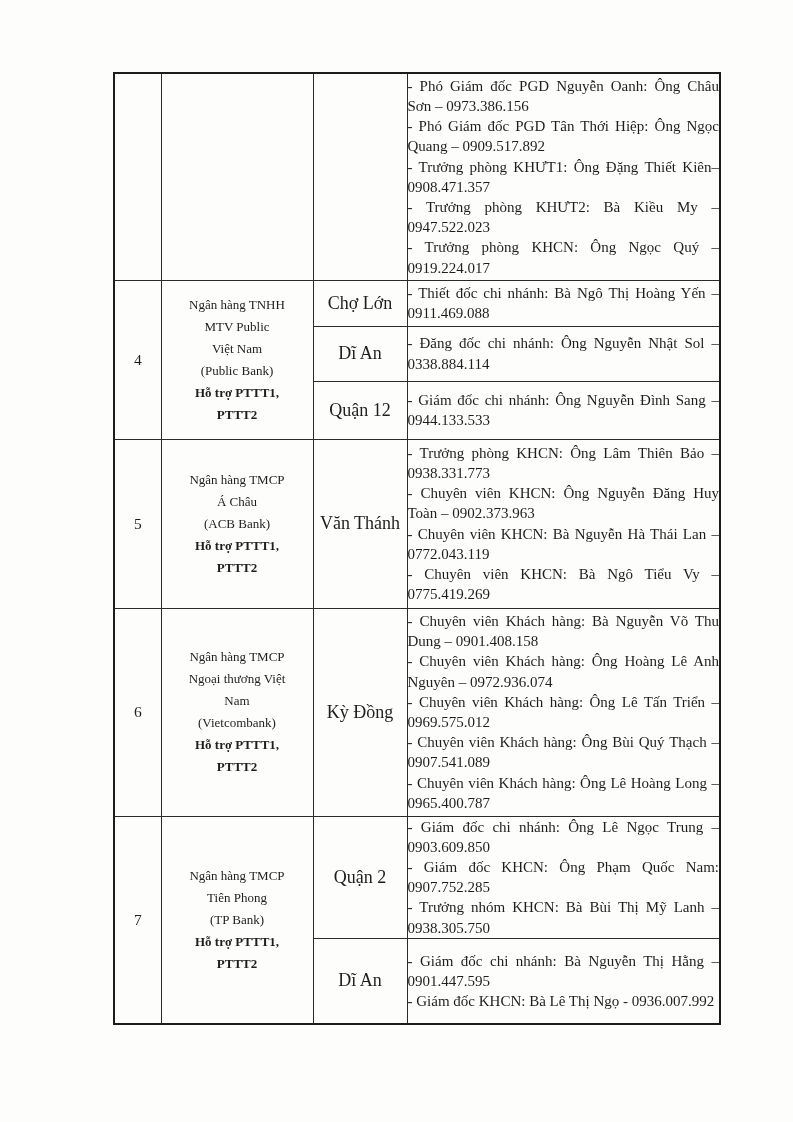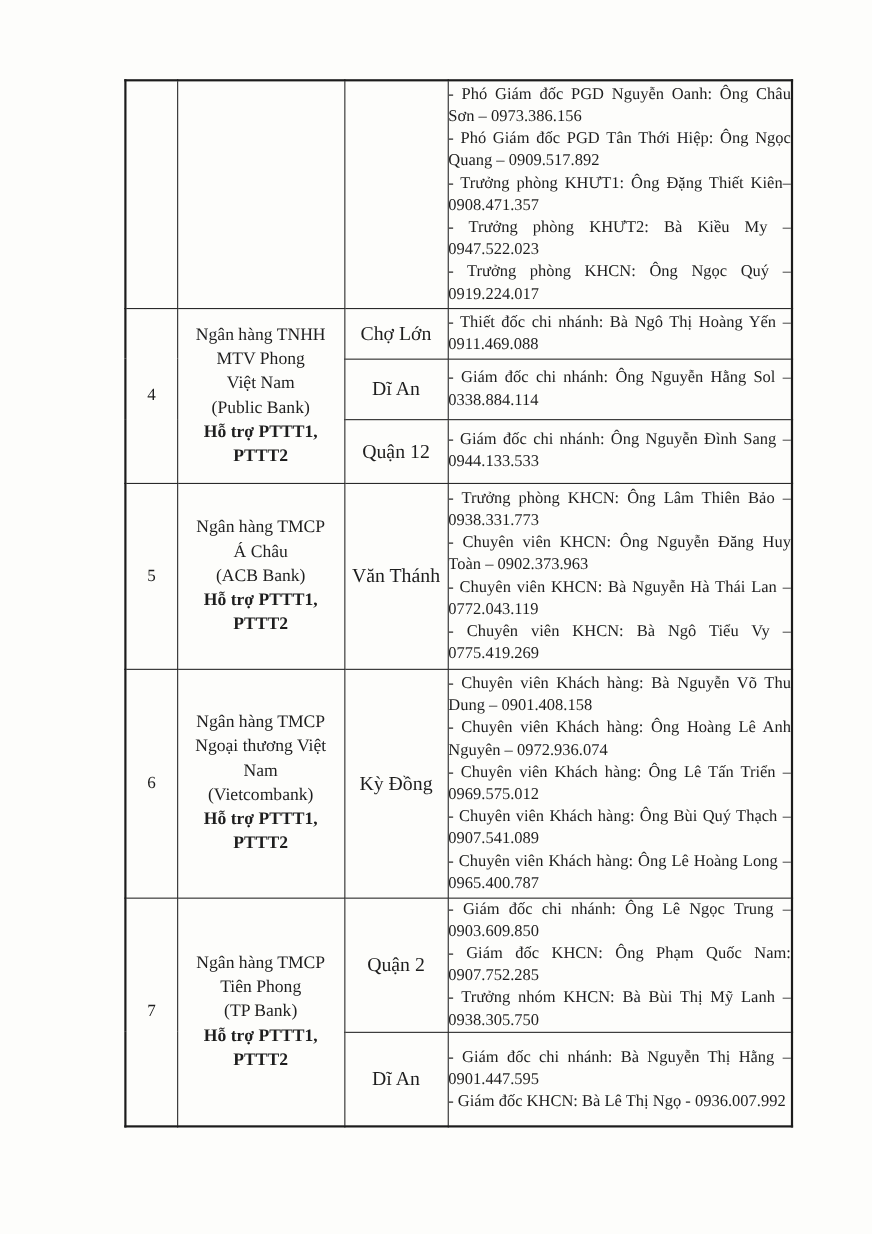--- a/index.html
+++ b/index.html
@@ -24,21 +24,21 @@
     padding:0;
     vertical-align:middle;
     overflow:hidden;
   }
   .c-no{
     text-align:center;
     font-size:15.5px;
   }
   .c-bank{
     text-align:center;
-    font-size:16px;
+    font-size:13px;
     line-height:22px;
     padding:2px 6px;
   }
   .bank-bold{font-weight:bold;}
   .c-branch{
     text-align:center;
     font-size:18px;
   }
   .c-contacts{
     vertical-align:top;
@@ -75,38 +75,38 @@
             <p class="contact">- Trưởng phòng KHƯT2: Bà Kiều My – 0947.522.023</p>
             <p class="contact">- Trưởng phòng KHCN: Ông Ngọc Quý – 0919.224.017</p>
           </td>
       </tr>
 
       <tr style="height:46px">
         <td class="c-no" rowspan="3">4</td>
         <td class="c-bank" rowspan="3">
           <div>
               <div>Ngân hàng TNHH</div>
-              <div>MTV Phong</div>
+              <div>MTV Public</div>
               <div>Việt Nam</div>
               <div>(Public Bank)</div>
             </div>
           <div class="bank-bold">
               <div>Hỗ trợ PTTT1,</div>
               <div>PTTT2</div>
             </div>
         </td>
         <td class="c-branch">Chợ Lớn</td>
         <td class="c-contacts">
             <p class="contact">- Thiết đốc chi nhánh: Bà Ngô Thị Hoàng Yến – 0911.469.088</p>
           </td>
       </tr>
       <tr style="height:55px">
         <td class="c-branch">Dĩ An</td>
         <td class="c-contacts">
-            <p class="contact">- Giám đốc chi nhánh: Ông Nguyễn Hằng Sol – 0338.884.114</p>
+            <p class="contact">- Đăng đốc chi nhánh: Ông Nguyễn Nhật Sol – 0338.884.114</p>
           </td>
       </tr>
       <tr style="height:58px">
         <td class="c-branch">Quận 12</td>
         <td class="c-contacts">
             <p class="contact">- Giám đốc chi nhánh: Ông Nguyễn Đình Sang – 0944.133.533</p>
           </td>
       </tr>
 
       <tr style="height:169px">

